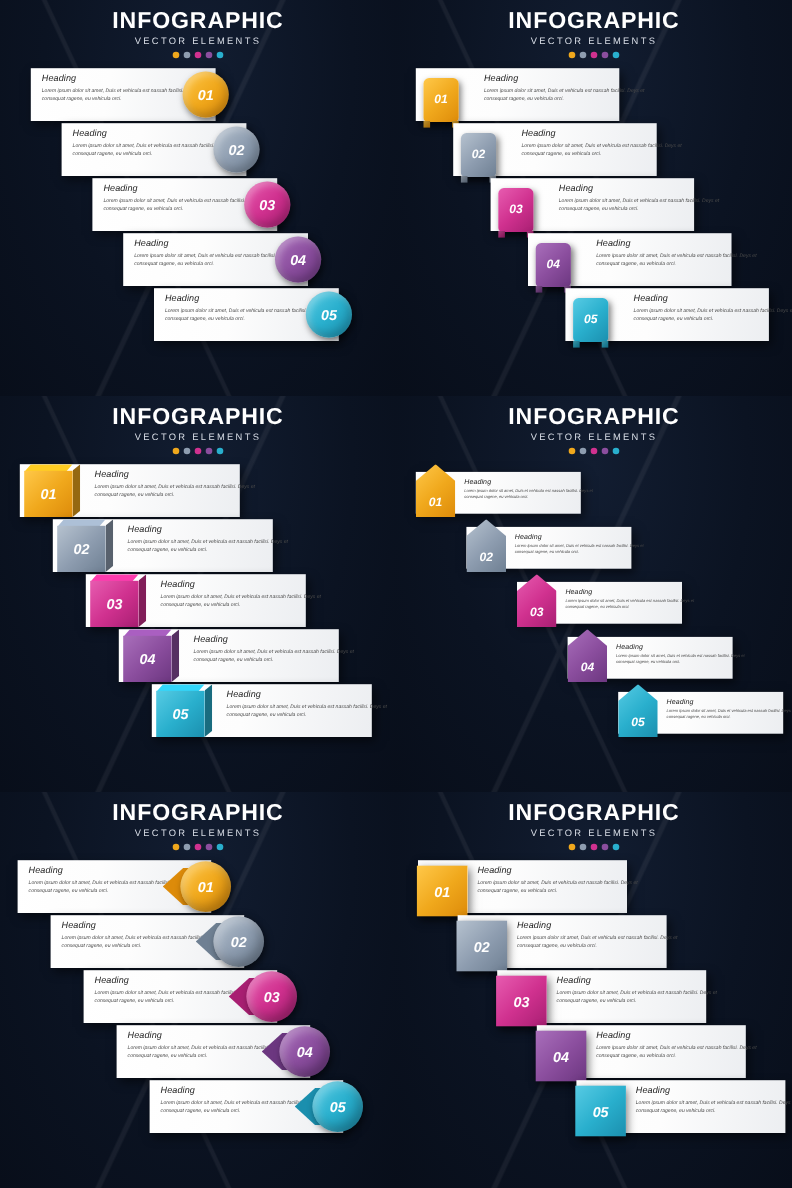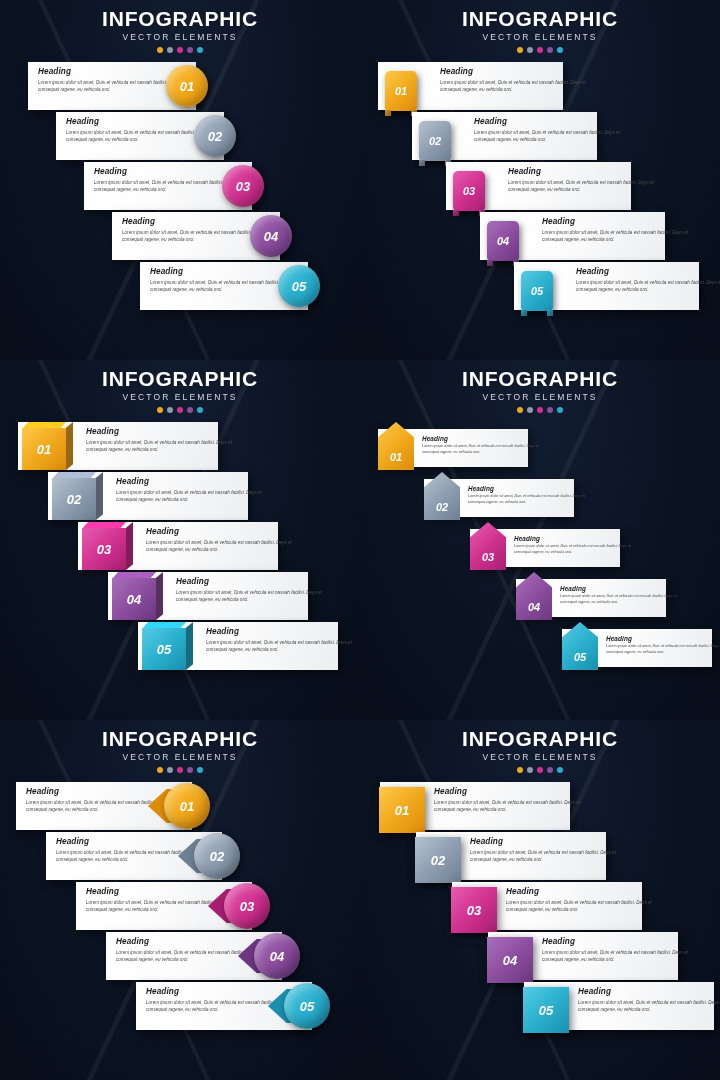--- a/index.html
+++ b/index.html
@@ -44,21 +44,21 @@
   .row{ position:relative; height:50px; margin-bottom:0px; }
 
   .card{
     position:absolute; top:0;
     height:48px;
     background:linear-gradient(100deg,#ffffff 0%,#fdfdfd 42%,#eceef1 100%);
     box-shadow:3px 4px 9px rgba(0,0,0,.55);
   }
   .card .txt{ position:absolute; top:5px; }
   .card .hd{
-    font-size:8.2px; font-weight:bold; font-style:italic;
+    font-size:8.2px; font-weight:normal; font-style:italic;
     color:#1b1b1b; letter-spacing:.1px; line-height:1.1;
   }
   .card .bd{
     font-size:4.6px; font-style:italic; color:#4a4a4a;
     line-height:1.55; margin-top:3px; width:150px;
   }
 
   
   .p1 .card{ left:28px; width:168px; }
   .p1 .txt{ left:10px; }

